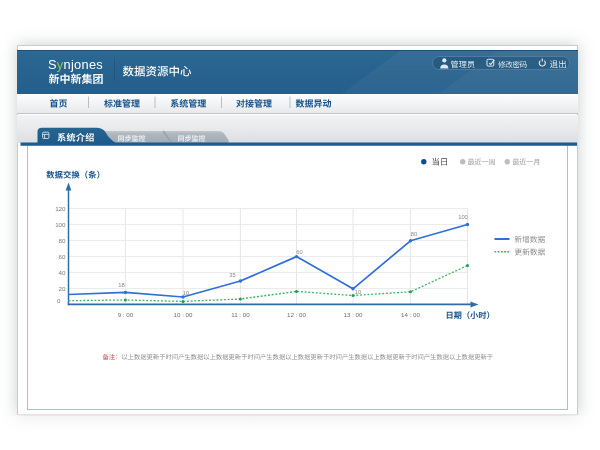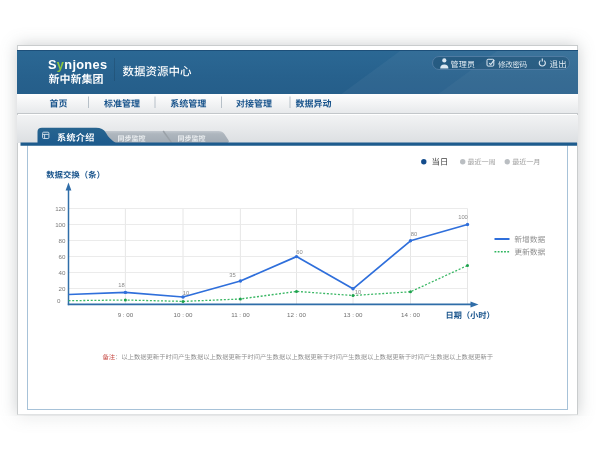--- a/index.html
+++ b/index.html
@@ -1,18 +1,18 @@
 <!DOCTYPE html>
 <html><head><meta charset="utf-8"><style>
 *{margin:0;padding:0;box-sizing:border-box}
 html,body{width:600px;height:450px;overflow:hidden;background:#fff;font-family:"Liberation Sans",sans-serif}
 #win{position:absolute;left:17px;top:45px;width:561px;height:370px;background:#fff;border:1px solid #c9cccd;border-bottom:1px solid #e0e2e3;box-shadow:0 0 15px rgba(100,107,112,.34)}
 #hdr{position:absolute;left:17px;top:50px;width:561px;height:44px;background:linear-gradient(180deg,#2b6894 0%,#27618d 60%,#255e8a 100%);border-top:1px solid #1d4f79;overflow:hidden}
 .wedge{position:absolute;left:0;top:0;width:561px;height:44px;background:rgba(255,255,255,.045)}
-#logo{position:absolute;left:48px;top:57px;color:#fff;font-size:12.8px;font-weight:bold;letter-spacing:.3px}
+#logo{position:absolute;left:48px;top:57px;color:#fff;font-size:12.8px;font-weight:normal;letter-spacing:.3px}
 #logo .y{color:#8cc63f}
 #hsep{position:absolute;left:114px;top:58px;width:1px;height:23px;background:rgba(0,0,0,.12)}
 #pill{position:absolute;left:432px;top:56px;width:138px;height:14px;border:1px solid #4f7ba2;border-radius:7.5px;background:rgba(18,62,94,.35)}
 #nav{position:absolute;left:17px;top:94px;width:561px;height:19.5px;background:linear-gradient(180deg,#fefefe,#e7e9eb);border-bottom:1px solid #c3c7ca}
 #navsh{position:absolute;left:17px;top:114.5px;width:561px;height:4px;background:linear-gradient(180deg,rgba(120,126,130,.18),rgba(120,126,130,0))}
 #tstrip{position:absolute;left:17px;top:114.5px;width:561px;height:28px;background:linear-gradient(180deg,#f2f3f4,#dcdfe2)}
 #cbox{position:absolute;left:27px;top:145px;width:541px;height:265px;background:#fff;border:1px solid #a7c2d8;border-top:none}
 #ovl{position:absolute;left:0;top:0;width:600px;height:450px}
 #btm{position:absolute;left:0;top:416px;width:600px;height:18px;background:linear-gradient(180deg,rgba(255,255,255,.55),rgba(255,255,255,0))}
 </style></head><body>

